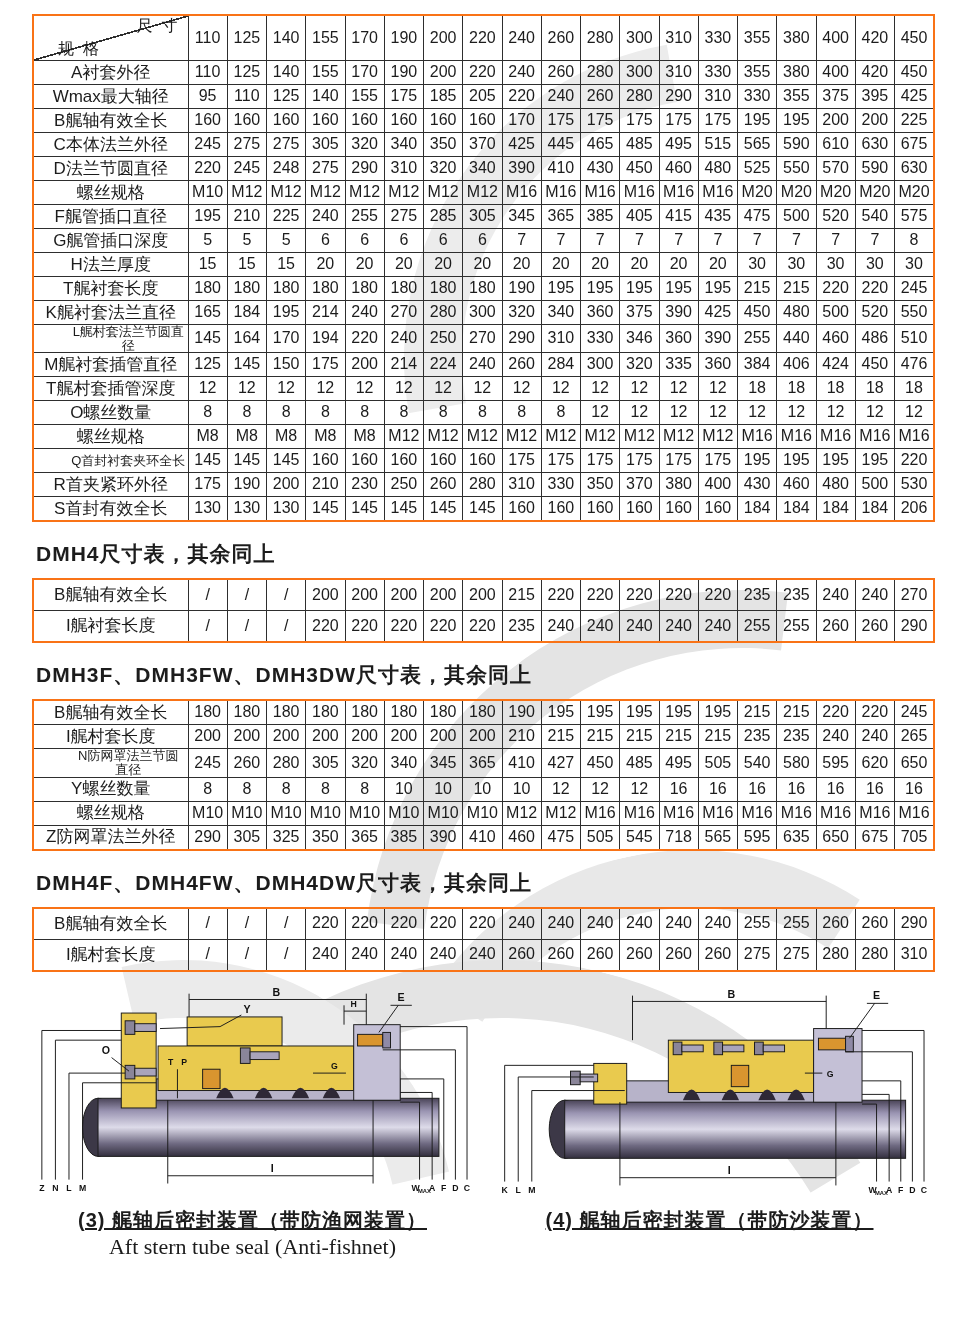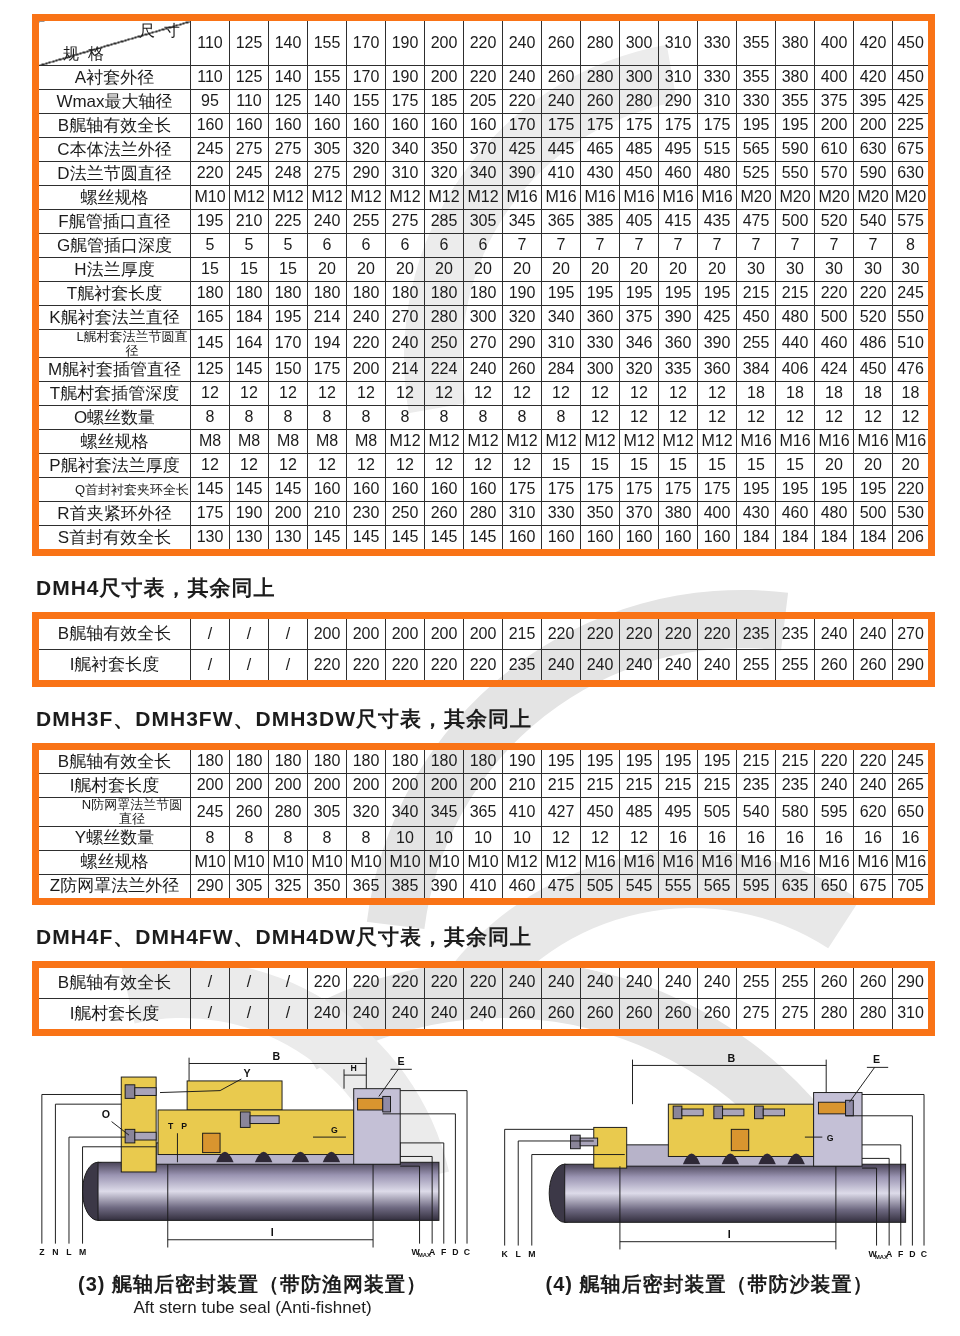--- a/index.html
+++ b/index.html
@@ -12,21 +12,21 @@
   .wm1{width:640px;height:640px;border-top-color:#e4e4e4;right:-160px;top:590px;transform:rotate(-38deg);}
   .wm2{width:500px;height:500px;border-top-color:#e8e8e8;right:-40px;top:850px;transform:rotate(-12deg);}
   .wm3{width:720px;height:720px;border-top-color:#e4e4e4;right:40px;top:960px;transform:rotate(14deg);}
   .wm4{width:430px;height:430px;border-top-color:#ebebeb;left:-90px;bottom:-170px;transform:rotate(32deg);}
   .wm5{width:520px;height:520px;border-top-color:#ececec;right:-80px;top:40px;transform:rotate(-55deg);}
 
   
   .content{position:relative;z-index:1;padding:14px 25px 0 32px;}
 
   table.spec{border-collapse:collapse;table-layout:fixed;width:100%;
-             border:7px solid #f97316;background:transparent;}
+             border:2px solid #f97316;background:transparent;}
   .spec td,.spec th{border:1px solid #2e2e2e;text-align:center;vertical-align:middle;
              padding:0;font-weight:normal;line-height:1.05;}
   .spec td{font-size:16px;height:23px;}
   col.c-label{width:155px;}
   .spec .lbl{font-size:17px;white-space:pre-line;}
   .spec .lbl.small{font-size:13px;padding-left:35px;}
   .spec .colh{font-size:16px;}
   .main-table tr.head th{height:44px;}
   .tall-rows td,.tall-rows .lbl{height:30px;}
 
@@ -37,22 +37,22 @@
       #2e2e2e calc(50% + 0.8px), transparent calc(50% + 0.8px));}
   th.corner .c-top{position:absolute;top:2px;right:10px;font-size:16px;white-space:pre;}
   th.corner .c-bot{position:absolute;bottom:2px;left:24px;font-size:16px;white-space:pre;}
 
   .sec-title{font-size:21px;font-weight:700;margin:18px 0 10px 4px;letter-spacing:1px;}
 
   
   .figures{display:flex;gap:16px;margin-top:12px;}
   .figures figure{margin:0;width:441px;}
   figcaption{text-align:center;margin-top:4px;}
-  .cap-cn{font-size:20px;font-weight:bold;letter-spacing:1px;}
-  .cap-en{font-size:17px;font-family:Liberation Sans, sans-serif;}
+  .cap-cn{font-size:20px;font-weight:bold;letter-spacing:1px;text-decoration:underline;}
+  .cap-en{font-size:22px;font-family:Liberation Serif, serif;}
 
   
   .dl{stroke:#1a1a1a;stroke-width:1;fill:none;}
   .shape{stroke:#1a1a1a;stroke-width:1;}
   text.dim{font:bold 11px "Liberation Sans",sans-serif;fill:#111;text-anchor:middle;}
   text.dim-sm{font:bold 9px "Liberation Sans",sans-serif;fill:#111;text-anchor:middle;}
   text.dim-xs{font:bold 6px "Liberation Sans",sans-serif;fill:#111;text-anchor:middle;}
 </style>
 </head>
 <body>
@@ -462,42 +462,20 @@
           <td>M12</td>
           <td>M12</td>
           <td>M12</td>
           <td>M16</td>
           <td>M16</td>
           <td>M16</td>
           <td>M16</td>
           <td>M16</td>
         </tr>
         <tr>
-          <th class="lbl">P艉衬套法兰厚度</th>
-          <td>12</td>
-          <td>12</td>
-          <td>12</td>
-          <td>12</td>
-          <td>12</td>
-          <td>12</td>
-          <td>12</td>
-          <td>12</td>
-          <td>12</td>
-          <td>15</td>
-          <td>15</td>
-          <td>15</td>
-          <td>15</td>
-          <td>15</td>
-          <td>15</td>
-          <td>15</td>
-          <td>20</td>
-          <td>20</td>
-          <td>20</td>
-        </tr>
-        <tr>
           <th class="lbl small">Q首封衬套夹环全长</th>
           <td>145</td>
           <td>145</td>
           <td>145</td>
           <td>160</td>
           <td>160</td>
           <td>160</td>
           <td>160</td>
           <td>160</td>
           <td>175</td>
@@ -774,21 +752,21 @@
           <td>325</td>
           <td>350</td>
           <td>365</td>
           <td>385</td>
           <td>390</td>
           <td>410</td>
           <td>460</td>
           <td>475</td>
           <td>505</td>
           <td>545</td>
-          <td>555</td>
+          <td>718</td>
           <td>565</td>
           <td>595</td>
           <td>635</td>
           <td>650</td>
           <td>675</td>
           <td>705</td>
         </tr>
       </tbody>
     </table>
 

